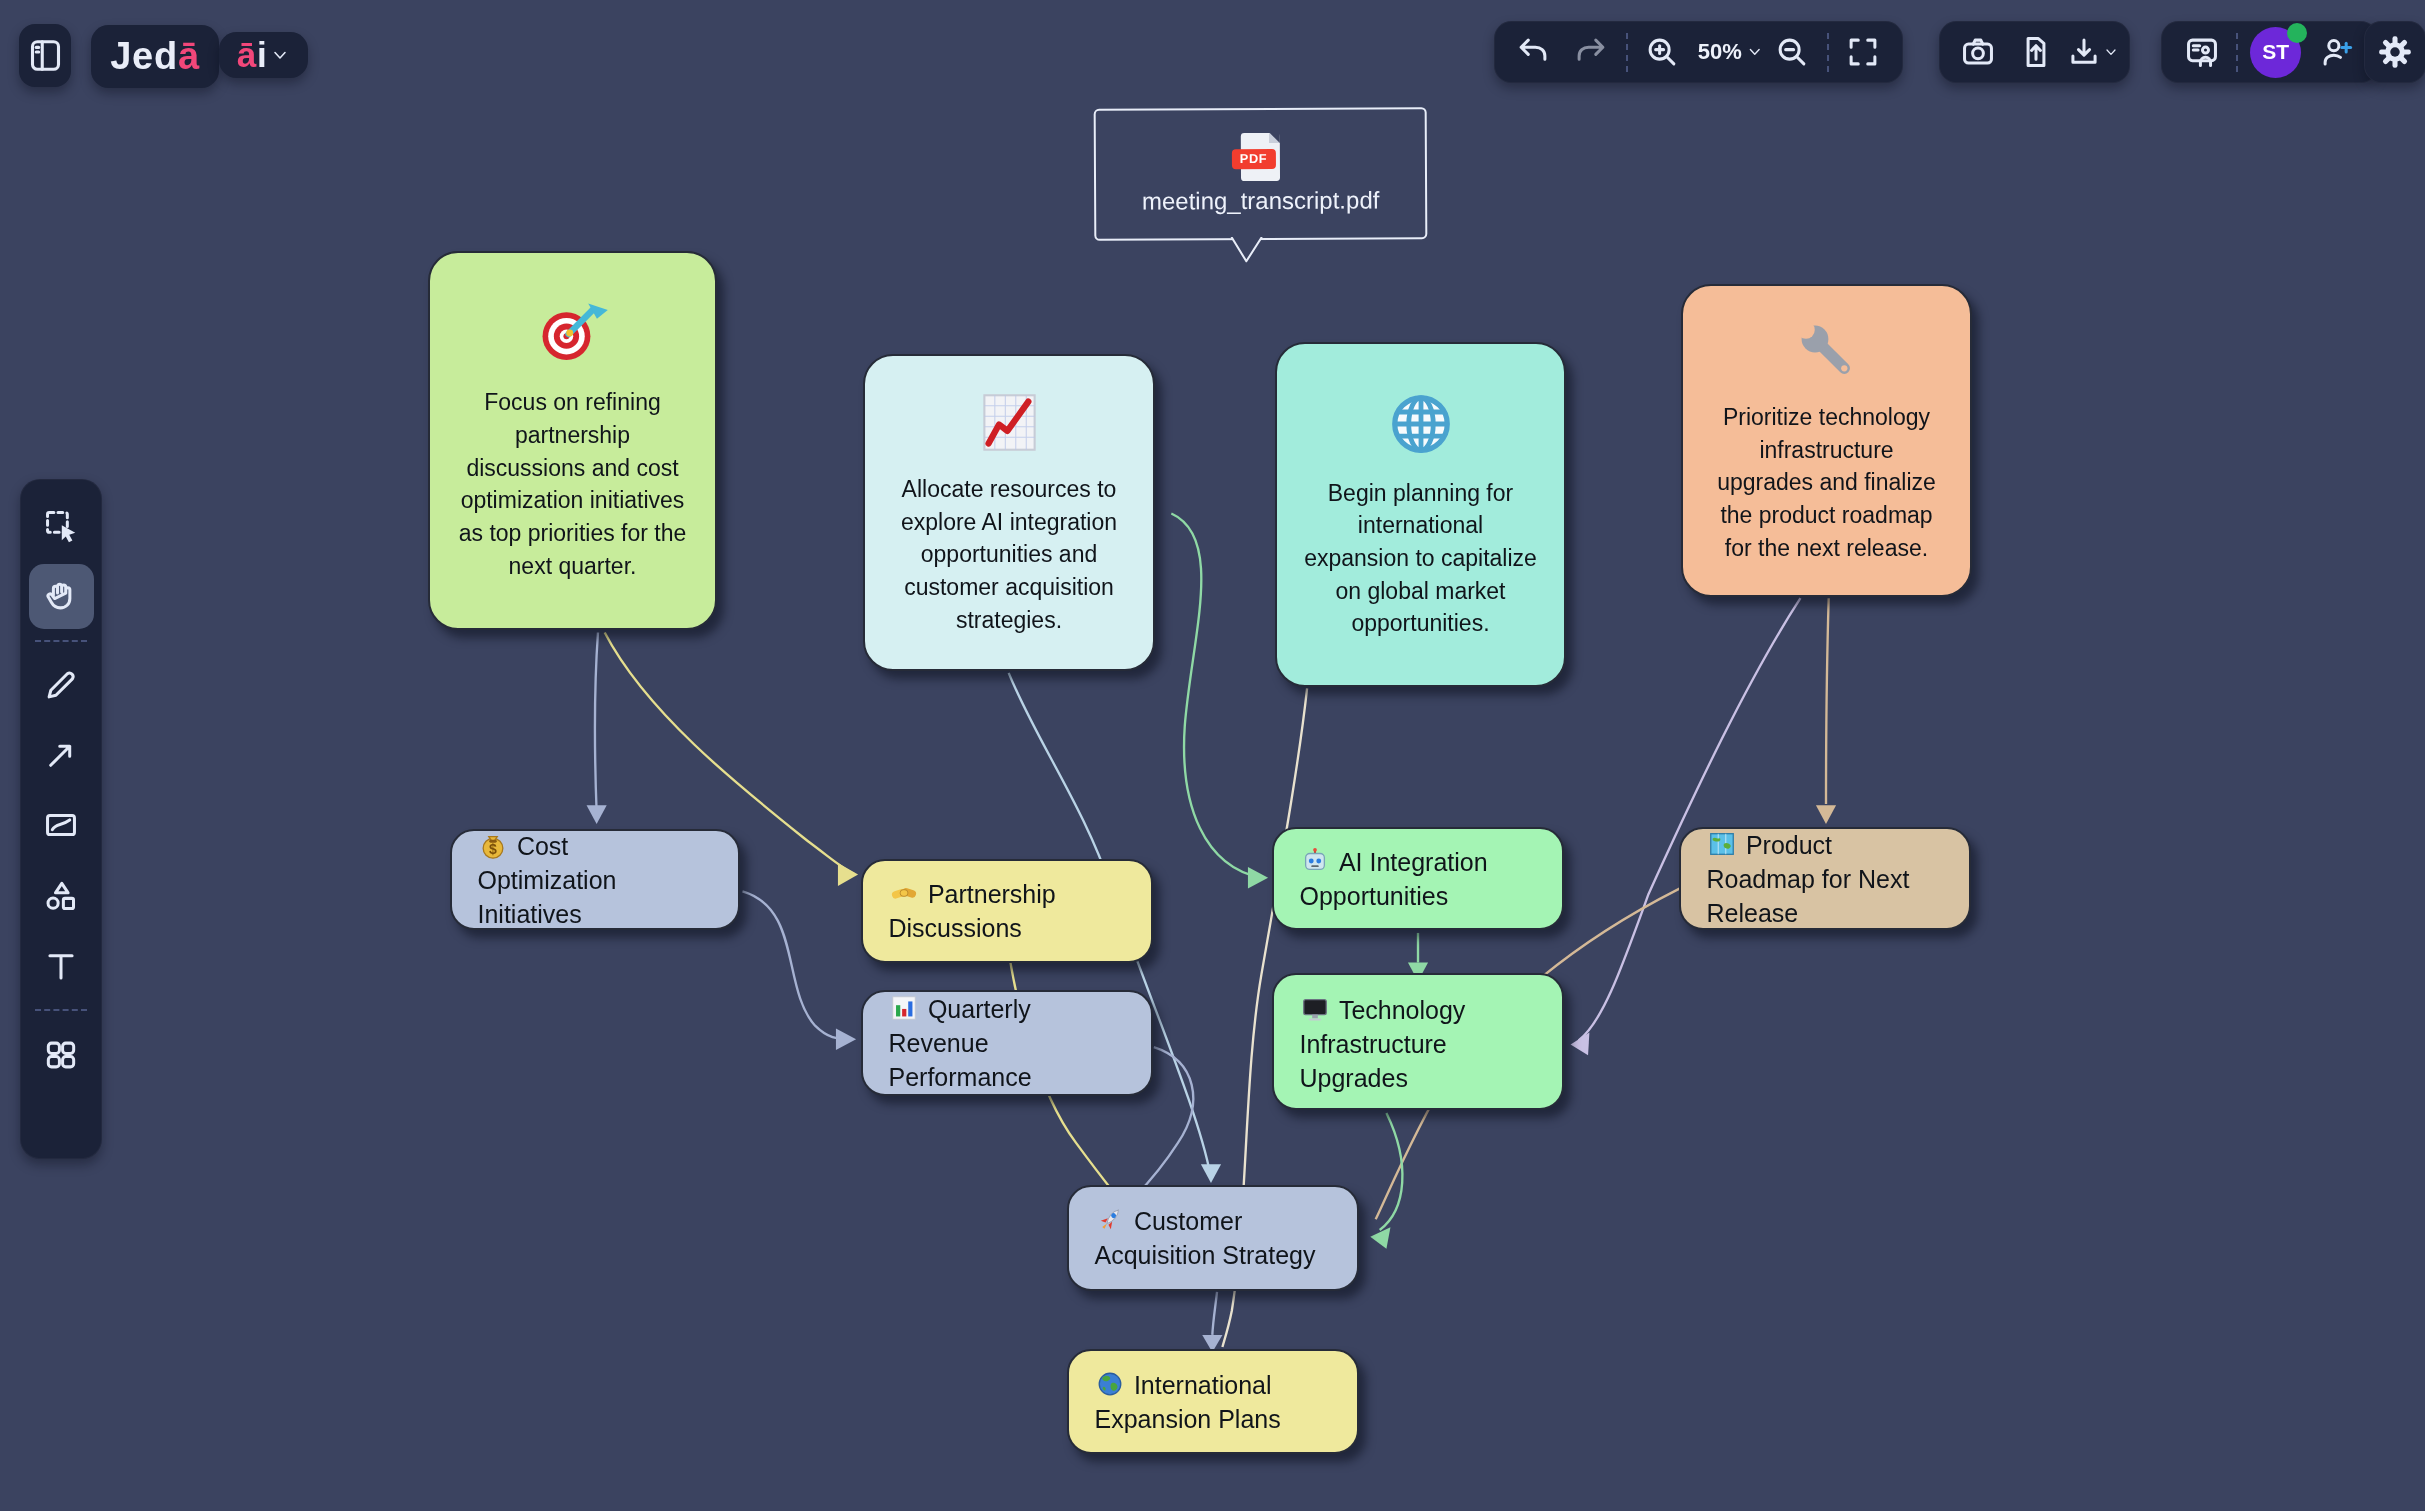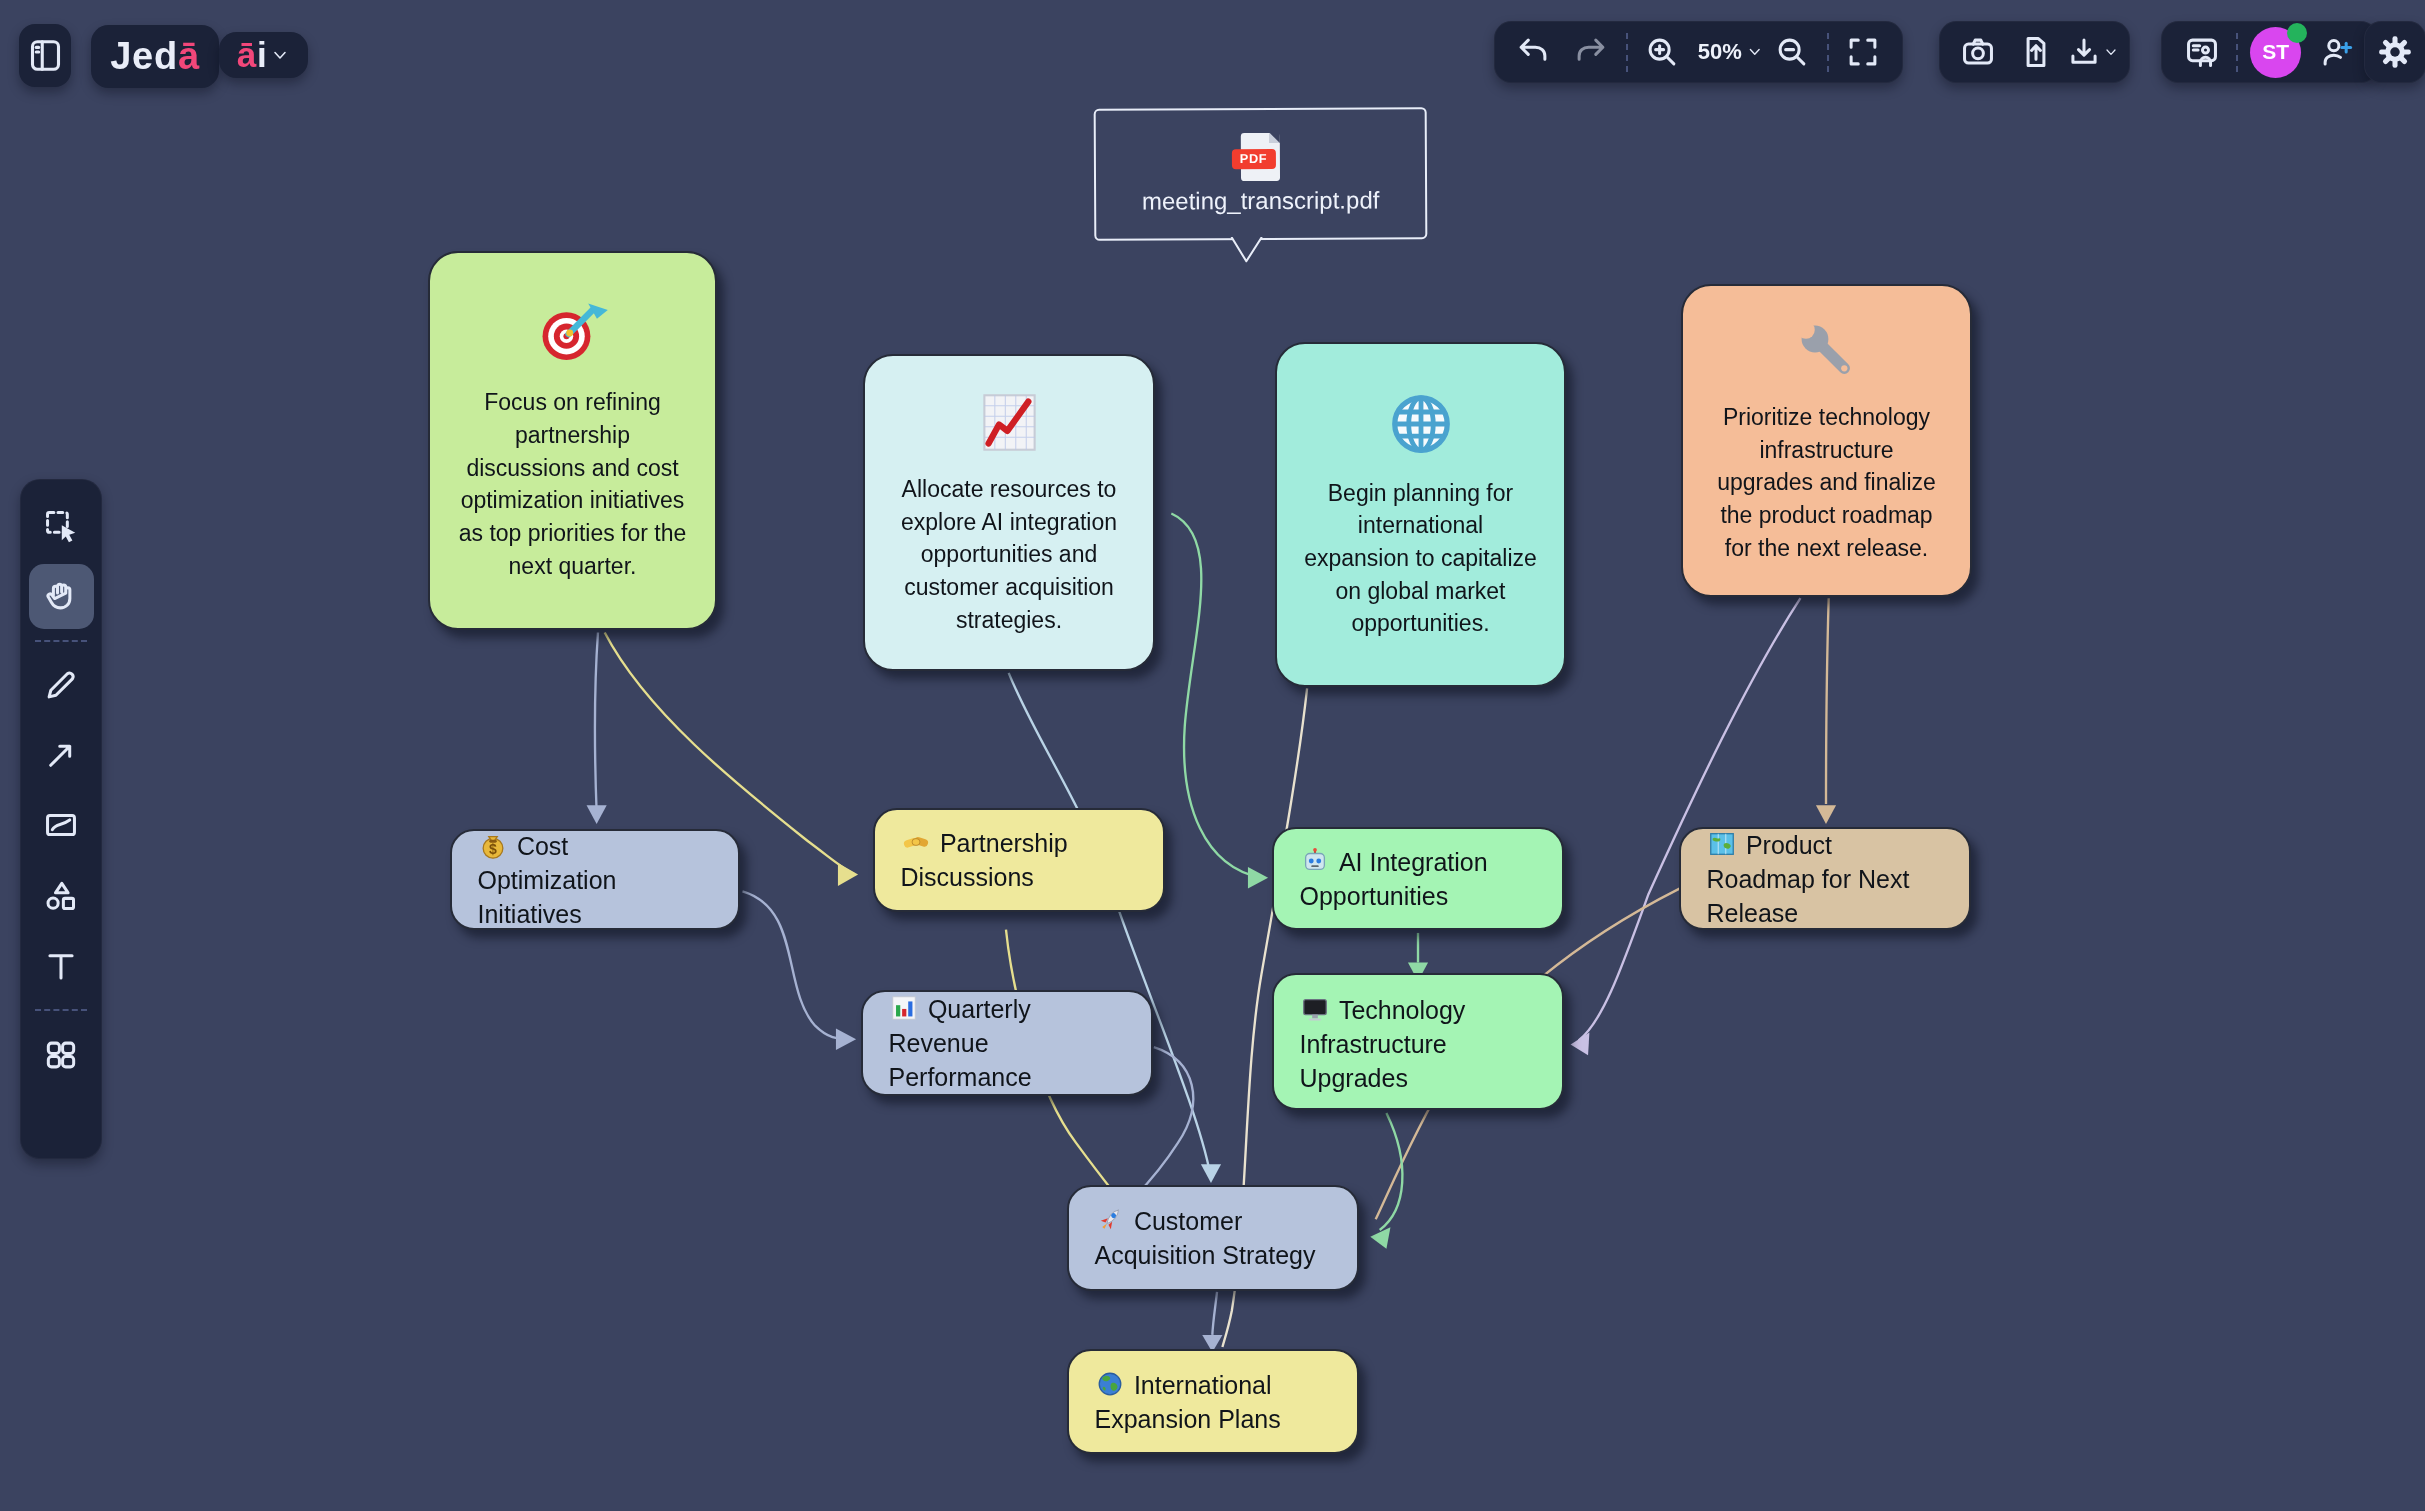--- a/index.html
+++ b/index.html
@@ -20,21 +20,21 @@
     display:flex; align-items:center; justify-content:center;
     width:58px; height:58px; border-radius:15px; cursor:pointer; flex:0 0 auto;
   }
   .ibtn svg { width:38px; height:38px; }
   .icon-stroke { stroke:#e3e9f7; stroke-width:1.9; fill:none; stroke-linecap:round; stroke-linejoin:round; }
   .vdivider { width:0; height:39px; border-left:2px dashed #47527a; margin:0 5.4px; flex:0 0 auto; }
   .logo-btn { position:absolute; background:#1b2238; border-radius:17.5px; display:flex; align-items:center; justify-content:center; box-shadow:0 5.4px 10.8px rgba(5,8,20,.35); cursor:pointer; }
   .logo-text { font-size:38px; font-weight:bold; letter-spacing:0.7px; color:#e9edf8; }
   .accent { color:#f2477a; }
   .zoom-label { font-size:22px; font-weight:bold; color:#eef2fb; margin:0 4px 0 6.7px; }
-  .avatar { width:51px; height:51px; border-radius:50%; background:#d946ef; color:#fff;
+  .avatar { width:51px; height:51px; border-radius:50%; background:#6d28d9; color:#fff;
     display:flex; align-items:center; justify-content:center; font-size:21px; font-weight:bold; position:relative; flex:0 0 auto; cursor:pointer; }
   .presence { position:absolute; top:-4px; right:-5.4px; width:20px; height:20px; border-radius:50%; background:#24b35c; }
   
   .left-toolbar { left:20px; top:479px; width:82px; height:680px; border-radius:20px;
     flex-direction:column; justify-content:flex-start; padding:10.8px 0; }
   .left-toolbar .ibtn { width:65px; height:65px; margin:2.7px 0; }
   .left-toolbar .ibtn.active { background:#4d5874; }
   .hdivider { width:52px; border-top:2px dashed #47527a; margin:8px 0; }
   
   .card {
@@ -176,21 +176,21 @@
 
   <div class="card topic c-slate" style="left:450px;top:829px;width:290px;height:101px;">
     <div class="txt"><svg class="emoji-inline" width="30" height="30" viewBox="0 0 32 32" style="font-size:37px">
           <circle cx="16" cy="19.5" r="10.5" fill="#e8b83b" stroke="#a8781c" stroke-width="1.4"></circle>
           <path d="M11.5 7 h9 l-3 4.5 h-3 Z" fill="#e8b83b" stroke="#a8781c" stroke-width="1.4"></path>
           <rect x="12" y="10.5" width="8" height="3" rx="1.5" fill="#8a5a10"></rect>
           <text x="16" y="25.5" font-size="15" font-weight="bold" fill="#7a4e08" text-anchor="middle">$</text>
         </svg><span>Cost Optimization Initiatives</span></div>
   </div>
 
-  <div class="card topic c-yellow" style="left:861px;top:808px;width:292px;height:104px;margin-left:12px;">
+  <div class="card topic c-yellow" style="left:861px;top:859px;width:292px;height:104px;">
     <div class="txt"><svg class="emoji-inline" width="30" height="30" viewBox="0 0 32 32">
           <rect x="3" y="13" width="15" height="8" rx="4" fill="#f3c648" transform="rotate(-18 10 17)"></rect>
           <rect x="14" y="12" width="15" height="8" rx="4" fill="#e2a733" transform="rotate(18 22 16)"></rect>
           <rect x="12" y="12.5" width="8" height="7" rx="3" fill="#f3c648" stroke="#b9862a" stroke-width="1"></rect>
         </svg><span>Partnership Discussions</span></div>
   </div>
 
   <div class="card topic c-slate" style="left:861px;top:990px;width:292px;height:106px;">
     <div class="txt"><svg class="emoji-inline" width="30" height="30" viewBox="0 0 32 32">
           <rect x="4" y="4" width="24" height="24" fill="#f4f5f8" stroke="#c2c7d1" stroke-width="1"></rect>

